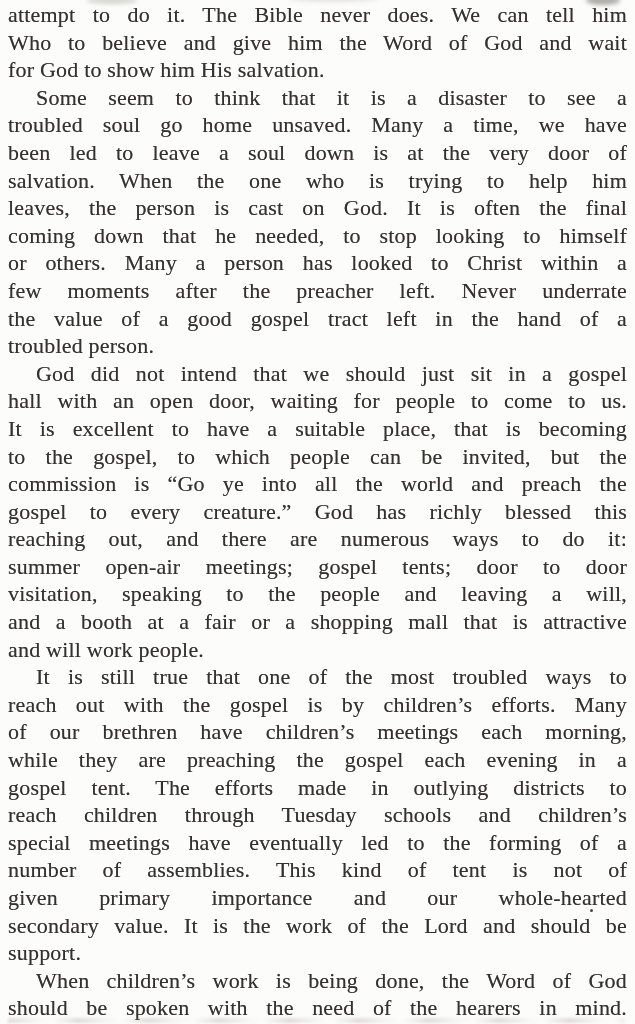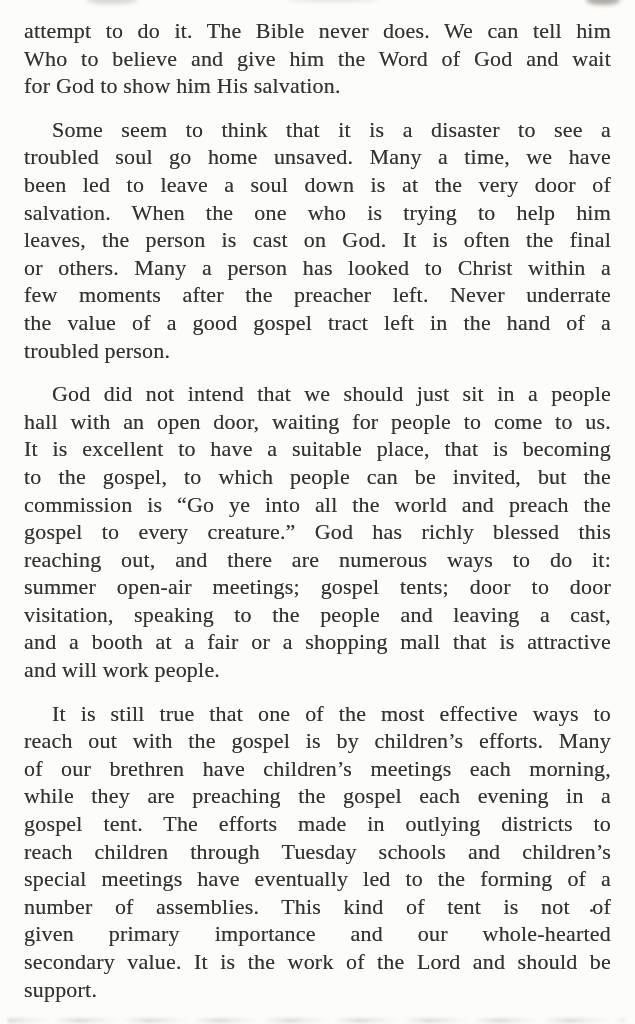--- a/index.html
+++ b/index.html
@@ -14,21 +14,21 @@
     color: var(--ink, #34322e);
   }
 
   .page-text {
     position: absolute;
     top: 1px;
     left: 8px;
     right: 8px;
   }
 
-  .paragraph { margin: 16px; }
+  .paragraph { margin: 0; }
 
   .line {
     font-size: 22px;
     line-height: 27.6px;
     letter-spacing: 0.2px;
     text-align: justify;
     text-align-last: justify;
     text-shadow: 0 0 0.6px rgba(52, 50, 46, 0.55);
   }
   .line.last { text-align-last: left; font-family: Liberation Serif, serif; }
@@ -77,48 +77,53 @@
         <div class="line">attempt to do it. The Bible never does. We can tell him</div>
         <div class="line">Who to believe and give him the Word of God and wait</div>
         <div class="line last">for God to show him His salvation.</div>
       </div>
       <div class="paragraph">
         <div class="line indent">Some seem to think that it is a disaster to see a</div>
         <div class="line">troubled soul go home unsaved. Many a time, we have</div>
         <div class="line">been led to leave a soul down is at the very door of</div>
         <div class="line">salvation. When the one who is trying to help him</div>
         <div class="line">leaves, the person is cast on God. It is often the final</div>
+        <div class="line">coming down that he needed, to stop looking to himself</div>
         <div class="line">or others. Many a person has looked to Christ within a</div>
         <div class="line">few moments after the preacher left. Never underrate</div>
         <div class="line">the value of a good gospel tract left in the hand of a</div>
         <div class="line last">troubled person.</div>
       </div>
       <div class="paragraph">
-        <div class="line indent">God did not intend that we should just sit in a people</div>
+        <div class="line indent">God did not intend that we should just sit in a gospel</div>
         <div class="line">hall with an open door, waiting for people to come to us.</div>
         <div class="line">It is excellent to have a suitable place, that is becoming</div>
         <div class="line">to the gospel, to which people can be invited, but the</div>
         <div class="line">commission is “Go ye into all the world and preach the</div>
         <div class="line">gospel to every creature.” God has richly blessed this</div>
         <div class="line">reaching out, and there are numerous ways to do it:</div>
         <div class="line">summer open-air meetings; gospel tents; door to door</div>
-        <div class="line">visitation, speaking to the people and leaving a cast,</div>
+        <div class="line">visitation, speaking to the people and leaving a will,</div>
         <div class="line">and a booth at a fair or a shopping mall that is attractive</div>
         <div class="line last">and will work people.</div>
       </div>
       <div class="paragraph">
-        <div class="line indent">It is still true that one of the most effective ways to</div>
+        <div class="line indent">It is still true that one of the most troubled ways to</div>
         <div class="line">reach out with the gospel is by children’s efforts. Many</div>
         <div class="line">of our brethren have children’s meetings each morning,</div>
         <div class="line">while they are preaching the gospel each evening in a</div>
         <div class="line">gospel tent. The efforts made in outlying districts to</div>
         <div class="line">reach children through Tuesday schools and children’s</div>
         <div class="line">special meetings have eventually led to the forming of a</div>
         <div class="line">number of assemblies. This kind of tent is not of</div>
         <div class="line">given primary importance and our whole-hearted</div>
         <div class="line">secondary value. It is the work of the Lord and should be</div>
         <div class="line last">support.</div>
       </div>
+      <div class="paragraph">
+        <div class="line indent">When children’s work is being done, the Word of God</div>
+        <div class="line">should be spoken with the need of the hearers in mind.</div>
+      </div>
     </div>
 
   <div class="ink-speck"></div>
   <div class="bottom-band"></div>
 </div>
 
 </body></html>

